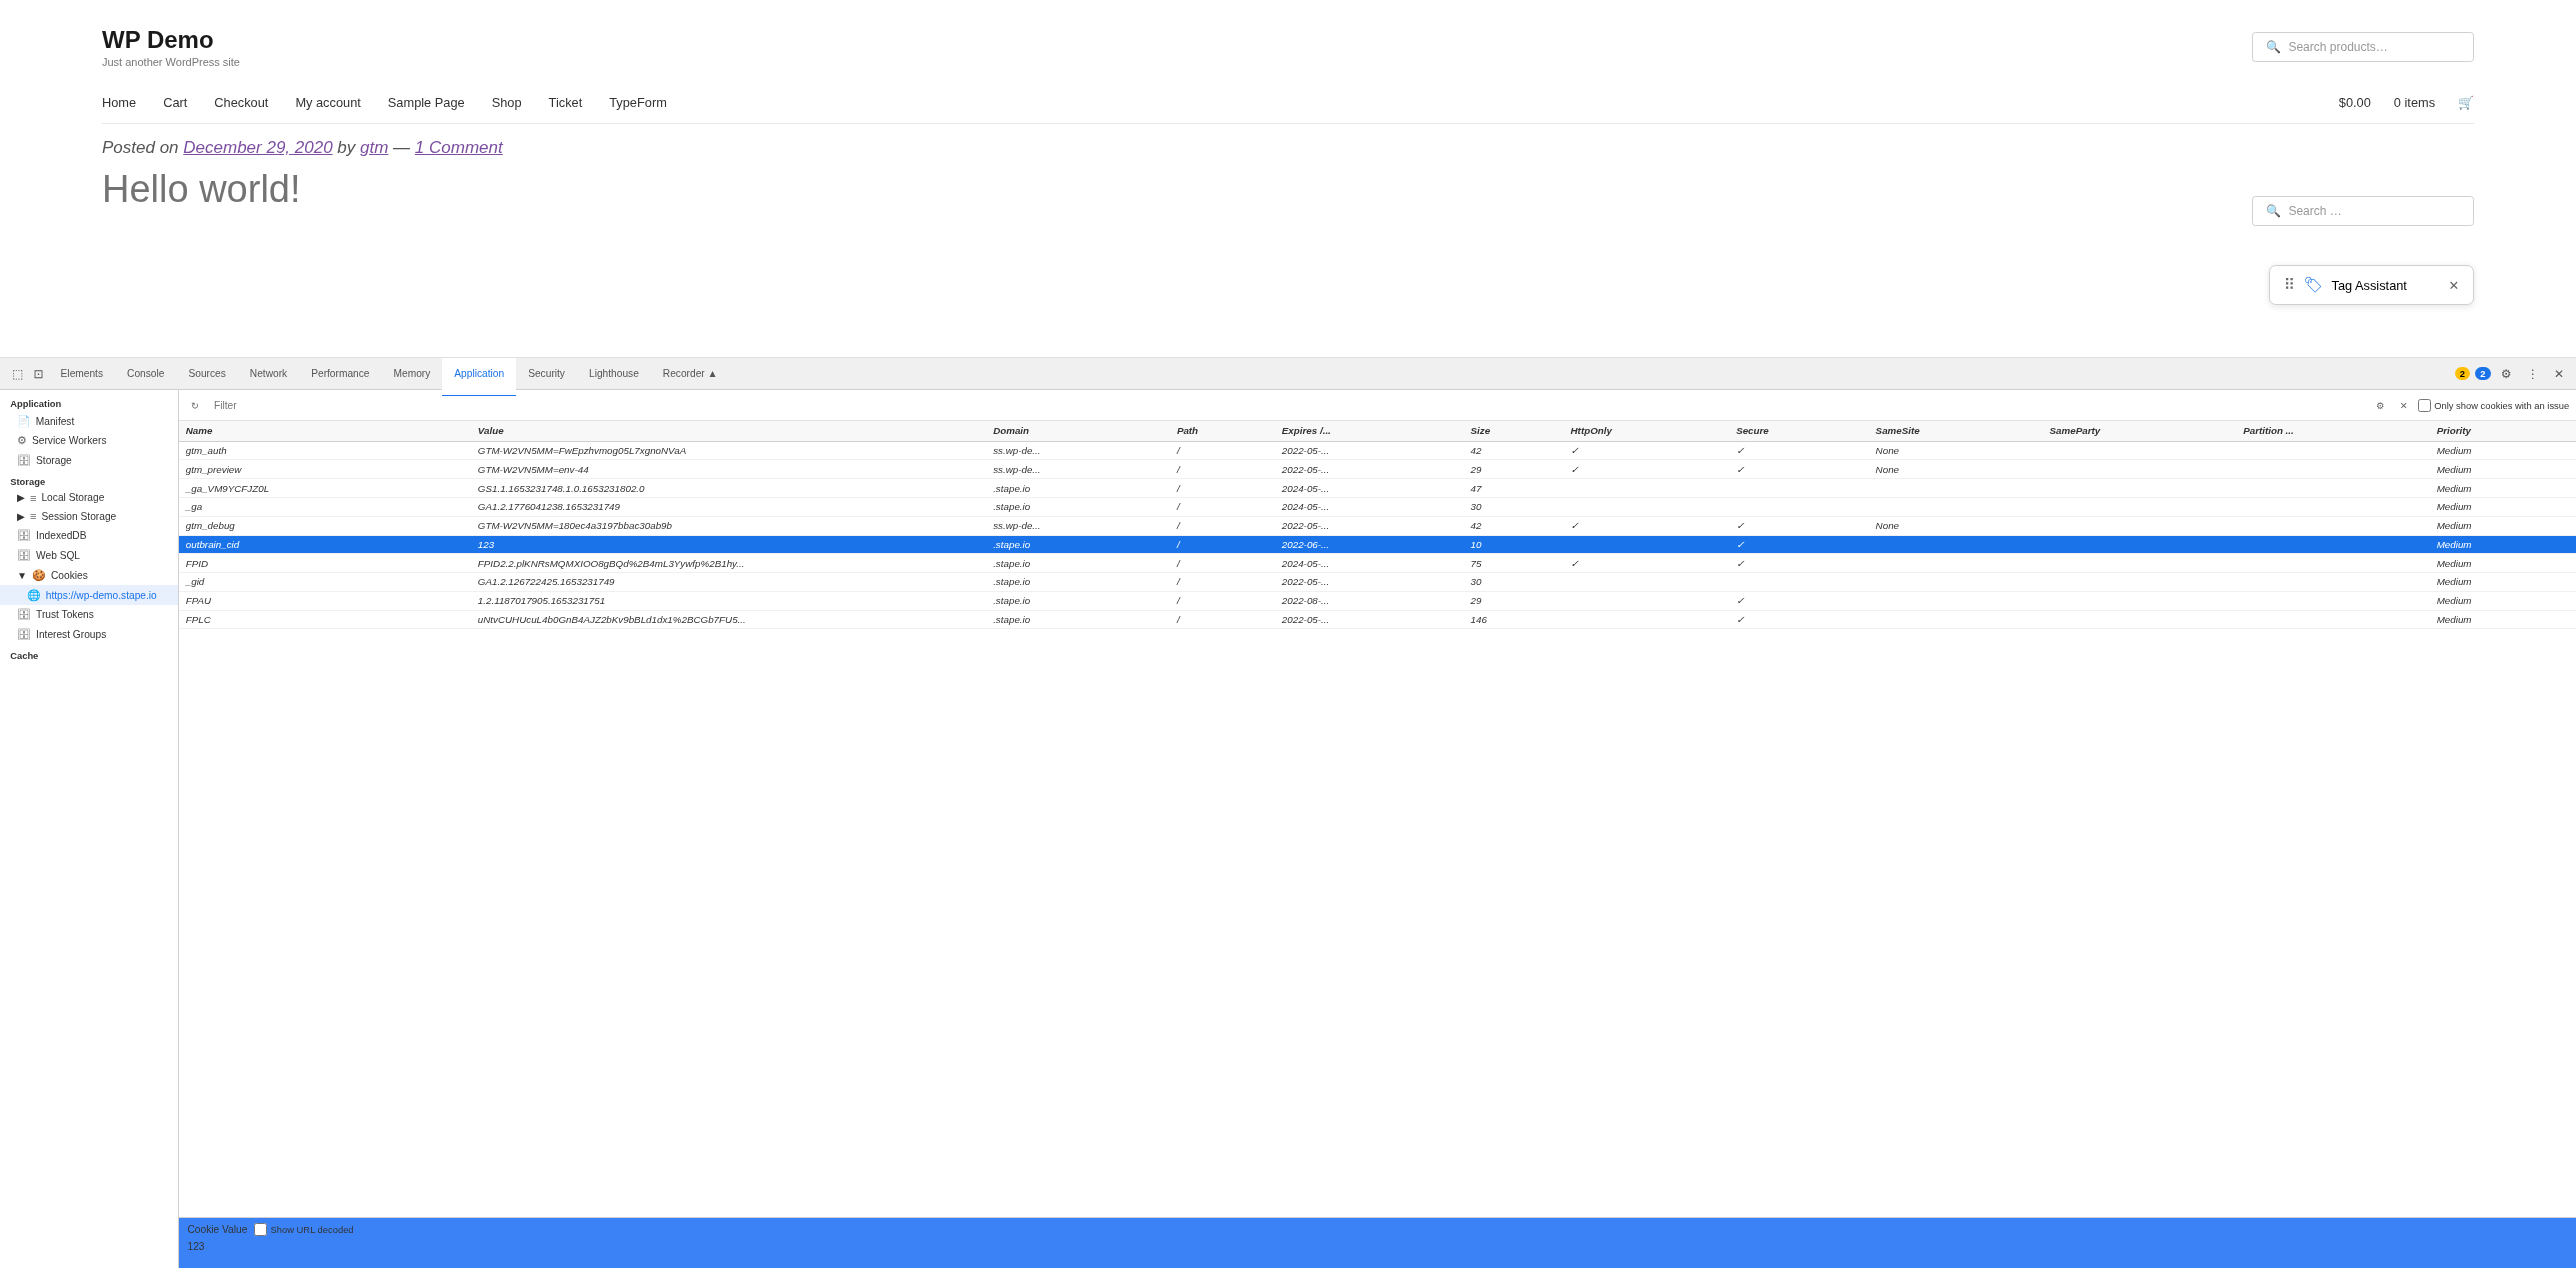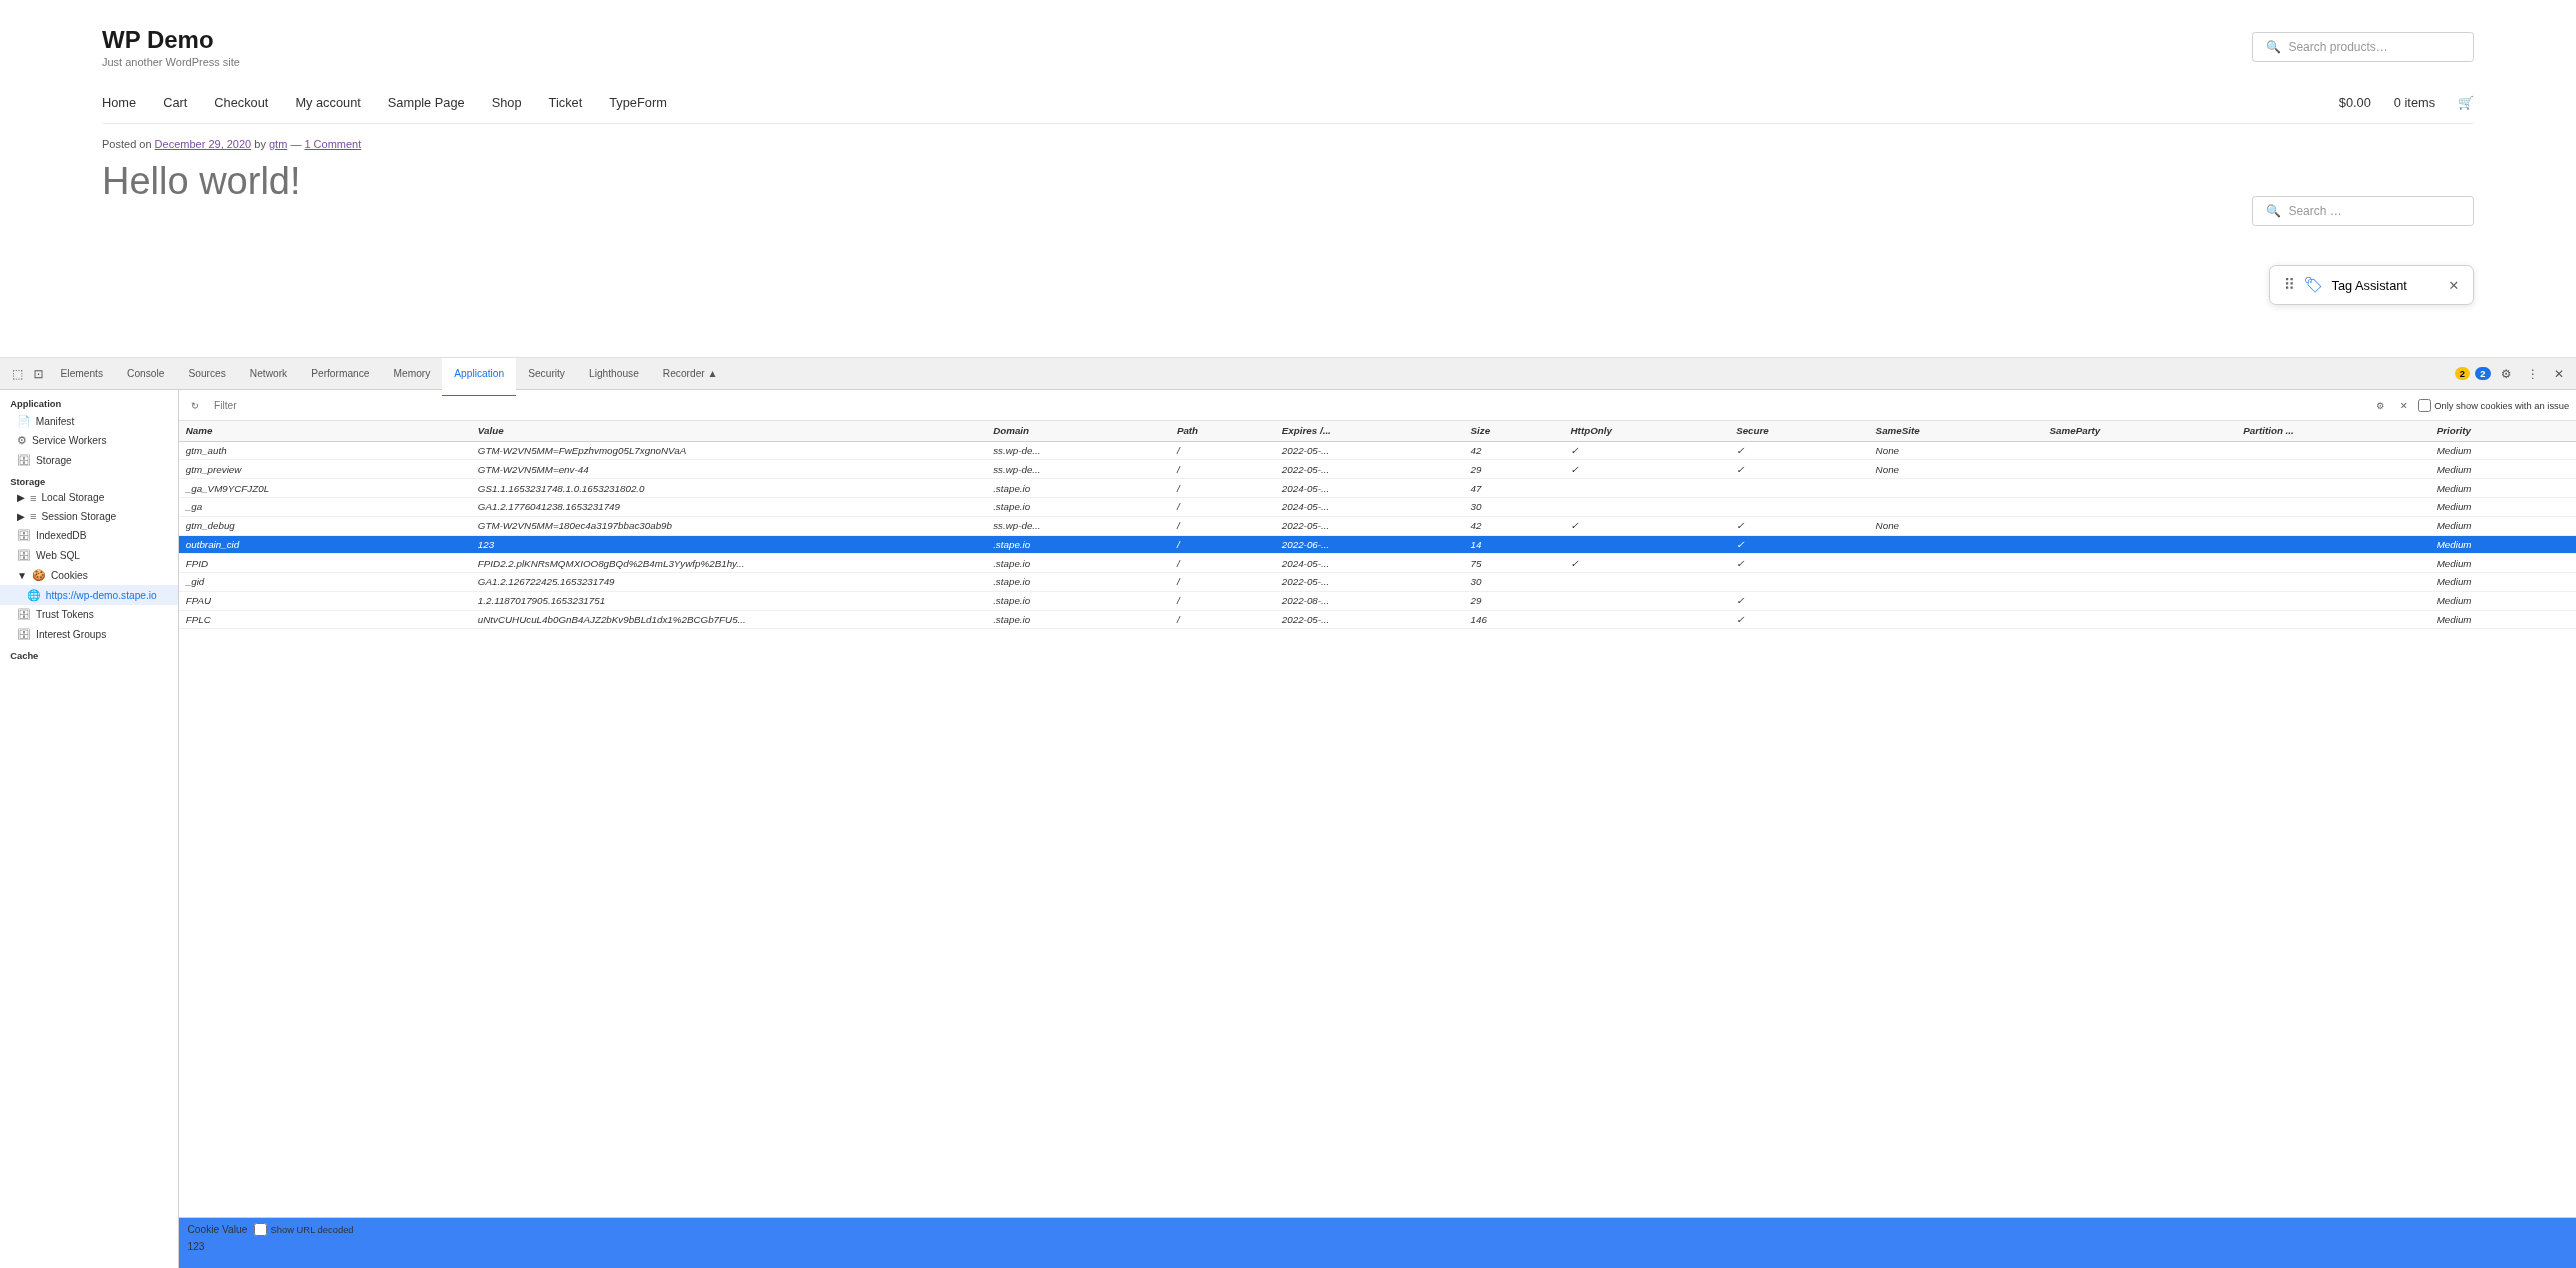--- a/index.html
+++ b/index.html
@@ -42,21 +42,21 @@
       gap: 27px;
       padding: 13.7px 0;
       border-bottom: 0.9px solid #e8e8e8;
       margin-bottom: 13.7px;
     }
 
     .nav-item { font-size: 12.8px; color: #333; text-decoration: none; cursor: pointer; }
 
     .cart-area { margin-left: auto; display: flex; align-items: center; gap: 23px; font-size: 12.8px; color: #333; }
 
-    .post-meta { font-size: 11px; color: #555; margin-bottom: 10.2px; }
+    .post-meta { font-size: 17px; color: #555; margin-bottom: 10.2px; font-style: italic; }
     .post-meta a { color: #7b4ea0; text-decoration: underline; }
     .post-title { font-size: 38px; color: #737373; font-weight: 300; }
 
     .sidebar-search {
       position: absolute;
       right: 102px;
       top: 196px;
       border: 0.9px solid #d0d0d0;
       border-radius: 3.4px;
       padding: 6.8px 13.7px;
@@ -528,21 +528,21 @@
                 <td></td>
                 <td></td>
                 <td>Medium</td>
               </tr>
               <tr class="row-selected">
                 <td>outbrain_cid</td>
                 <td>123</td>
                 <td>.stape.io</td>
                 <td>/</td>
                 <td>2022-06-...</td>
-                <td>14</td>
+                <td>10</td>
                 <td class="checkmark"></td>
                 <td class="checkmark">✓</td>
                 <td></td>
                 <td></td>
                 <td></td>
                 <td>Medium</td>
               </tr>
               <tr>
                 <td>FPID</td>
                 <td>FPID2.2.plKNRsMQMXIOO8gBQd%2B4mL3Yywfp%2B1hy...</td>

